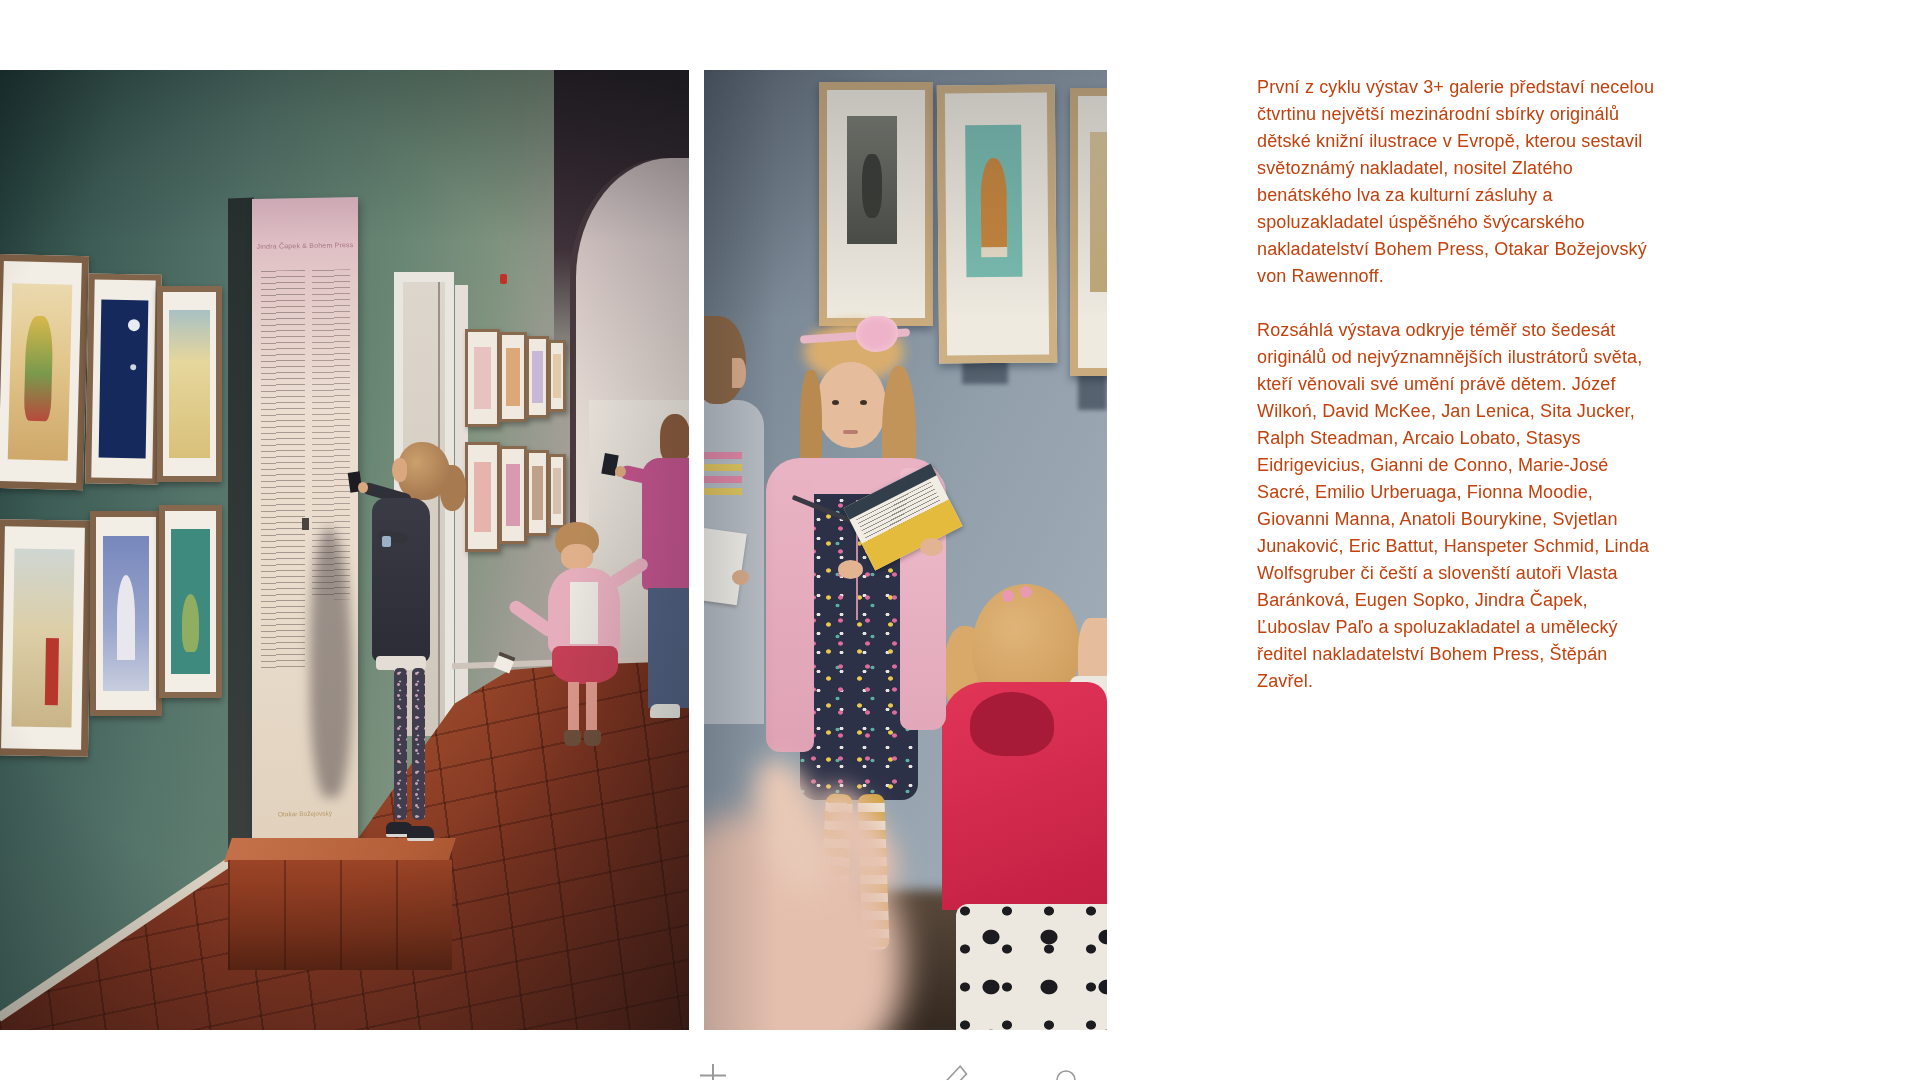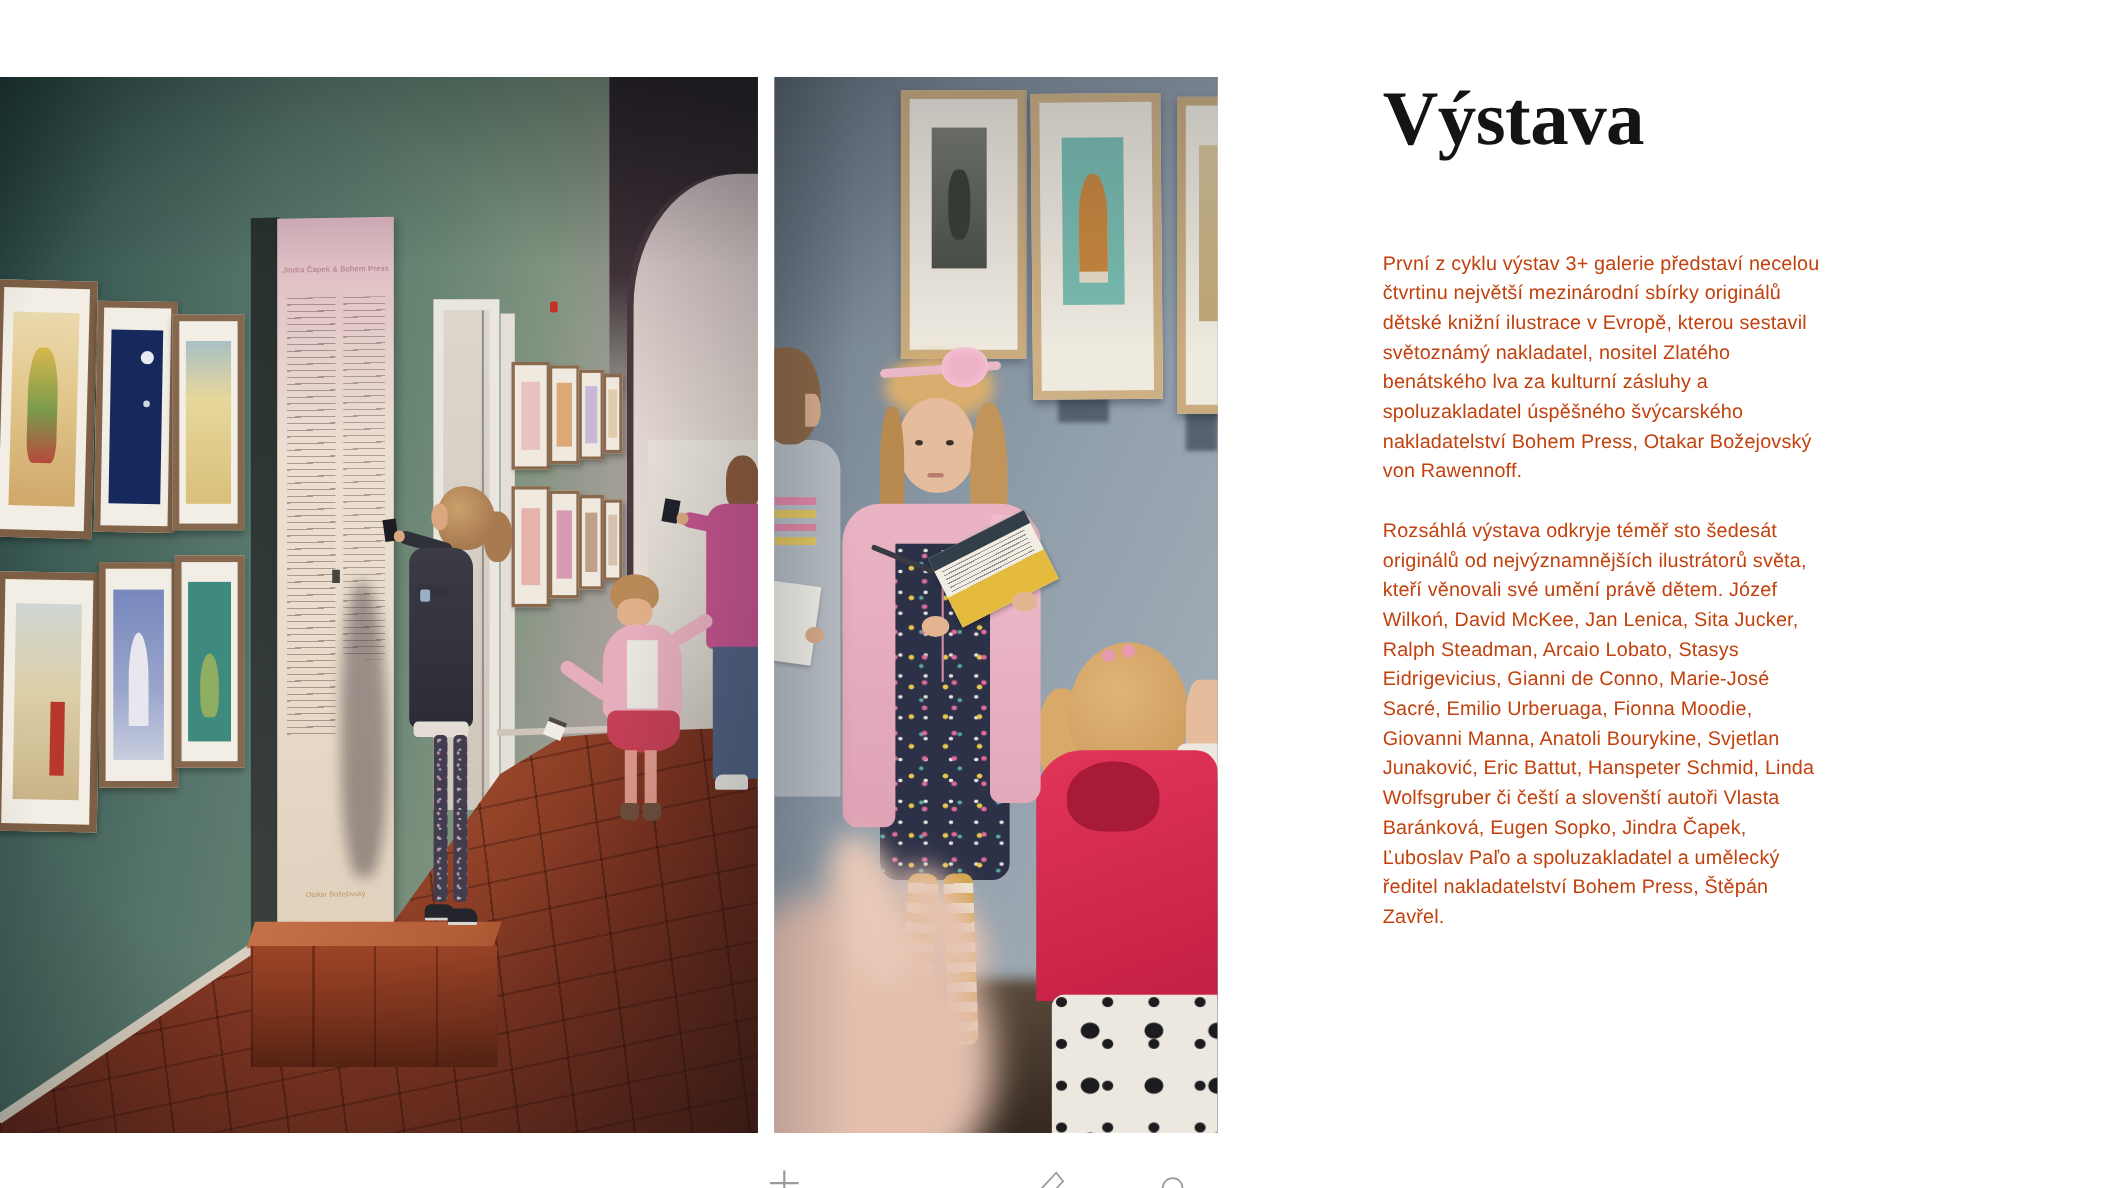--- a/index.html
+++ b/index.html
@@ -363,21 +363,20 @@
   <div class="g2-leg g2-legR"></div>
 
   <div class="p2-hand"></div>
   <div class="p2-finger1"></div>
   <div class="p2-finger2"></div>
 
   <div class="p2-vignette"></div>
 </div>
 
 <div class="article">
-  <h1>Výstava</h1>
   <p>První z cyklu výstav 3+ galerie představí necelou
 čtvrtinu největší mezinárodní sbírky originálů
 dětské knižní ilustrace v Evropě, kterou sestavil
 světoznámý nakladatel, nositel Zlatého
 benátského lva za kulturní zásluhy a
 spoluzakladatel úspěšného švýcarského
 nakladatelství Bohem Press, Otakar Božejovský
 von Rawennoff.</p>
   <p>Rozsáhlá výstava odkryje téměř sto šedesát
 originálů od nejvýznamnějších ilustrátorů světa,

